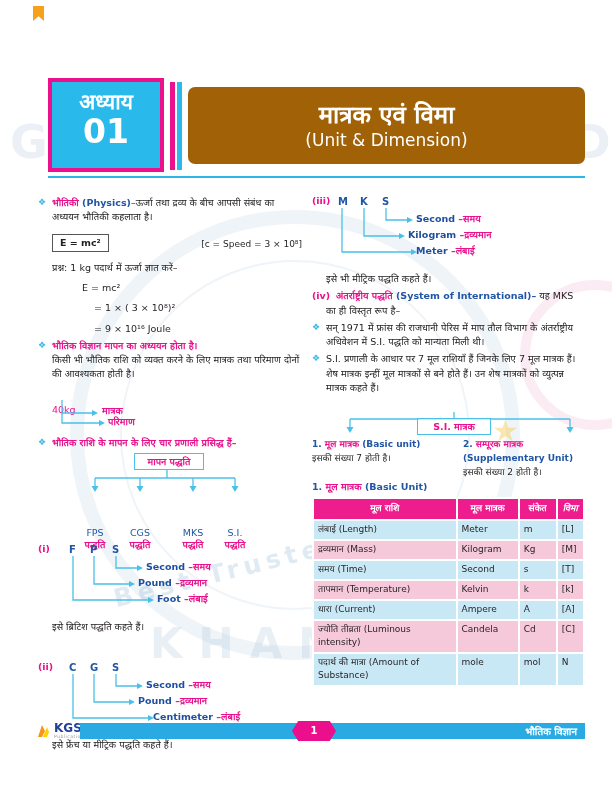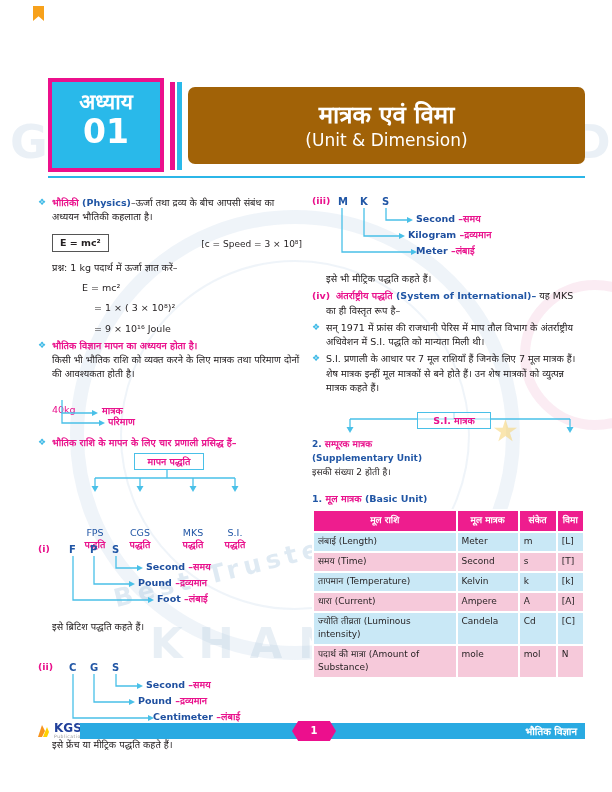--- a/index.html
+++ b/index.html
@@ -79,34 +79,34 @@
   .lad-letter { position:absolute; top:0; color:#2156a5; font-weight:bold; font-size:10px; }
   .lad-svg { position:absolute; left:0; top:14px; }
   .lad-lab { position:absolute; white-space:nowrap; line-height:1.1; }
   .lad-lab .en { color:#1e4f9f; font-weight:bold; }
   .lad-lab .hi { color:#e9118c; font-weight:bold; }
   .lad-note { margin:2px 0 0 14px; }
   svg .cl { fill:none; stroke:#49c0e8; stroke-width:1.3; }
   svg .ca { fill:#49c0e8; stroke:none; }
   
   .si-tree { position:relative; margin-top:8px; }
-  .si-root { position:absolute; left:105px; top:0; width:74px; height:17px;
+  .si-root { position:absolute; left:105px; top:6px; width:74px; height:17px;
     border:1px solid #49c0e8; color:#e9118c; font-weight:bold; text-align:center; line-height:15px; background:rgba(255,255,255,.6); }
   .si-svg { display:block; margin-top:17px; }
   .si-branches { display:flex; justify-content:space-between; margin-top:2px; }
   .si-b { width:122px; font-size:9px; line-height:1.55; }
   .si-b .num { color:#2156a5; font-weight:bold; }
   
-  .tbl-head { margin-top:12px; }
+  .tbl-head { }
   table.units { border-collapse:separate; border-spacing:2px; width:273px; margin-top:3px; background:#fff; font-size:9px; }
   table.units th { background:#ee1d8e; color:#fff; font-weight:bold; padding:3px 3px; text-align:center; }
   table.units td { padding:2.5px 4px; vertical-align:top; line-height:1.45; }
   table.units tbody tr:nth-child(odd) td { background:#c9e8f6; }
   table.units tbody tr:nth-child(even) td { background:#f6c9da; }
-  .cw1 { width:134px; } .cw2 { width:57px; } .cw3 { width:34px; } .cw4 { width:24px; }
+  .cw1 { width:134px; } .cw2 { width:57px; } .cw3 { width:34px; } .cw4 { width:24px;font-style:italic; }
   
   .footer { position:absolute; left:0; top:719px; width:576px; height:40px; z-index:2; }
   .kgs { position:absolute; left:36px; top:3px; display:flex; align-items:center; }
   .kgs-ic { width:16px; height:16px; margin-right:2px; }
   .kgs-txt { font-size:12px; font-weight:bold; color:#21409a; line-height:1; }
   .kgs-sub { font-size:4.5px; color:#999; letter-spacing:.5px; }
   .fbar { position:absolute; left:80px; top:4px; width:505px; height:16px; background:#29aae2; }
   .fpage { position:absolute; left:212px; top:-2px; width:44px; height:20px; background:#ec0f8d;
     clip-path:polygon(0 50%,14% 0,86% 0,100% 50%,86% 100%,14% 100%);
     color:#fff; font-weight:bold; font-size:10px; text-align:center; line-height:20px; }
@@ -297,20 +297,23 @@
       <svg class="si-svg" width="273" height="24">
         <polyline class="cl" points="142,0 142,7"></polyline>
         <polyline class="cl" points="38,7 258,7"></polyline>
         <polyline class="cl" points="38,7 38,15"></polyline>
           <path class="ca" d="M38,21 l-3.5,-6 h7 z"></path>
         <polyline class="cl" points="258,7 258,15"></polyline>
           <path class="ca" d="M258,21 l-3.5,-6 h7 z"></path>
       </svg>
       <div class="si-branches">
         <div class="si-b">
+          <span class="num">1. </span><span class="mag">मूल मात्रक</span><span class="blue"> (Basic unit)</span><span class="blk"> इसकी संख्या 7 होती है।</span>
+        </div>
+        <div class="si-b">
           <span class="num">2. </span><span class="mag">सम्पूरक मात्रक</span><span class="blue"> (Supplementary Unit)</span><span class="blk"> इसकी संख्या 2 होती है।</span>
         </div>
       </div>
     </div>
 
     <div class="tbl-head">
       <span class="blue">1. </span><span class="mag">मूल मात्रक</span><span class="blue"> (Basic Unit)</span>
     </div>
 
     <table class="units">
@@ -321,20 +324,26 @@
           <th class="cw3">संकेत</th>
           <th class="cw4">विमा</th>
         </tr>
       </thead>
       <tbody>
         <tr>
           <td>लंबाई (Length)</td>
           <td>Meter</td>
           <td>m</td>
           <td>[L]</td>
+        </tr>
+        <tr>
+          <td>द्रव्यमान (Mass)</td>
+          <td>Kilogram</td>
+          <td>Kg</td>
+          <td>[M]</td>
         </tr>
         <tr>
           <td>समय (Time)</td>
           <td>Second</td>
           <td>s</td>
           <td>[T]</td>
         </tr>
         <tr>
           <td>तापमान (Temperature)</td>
           <td>Kelvin</td>

